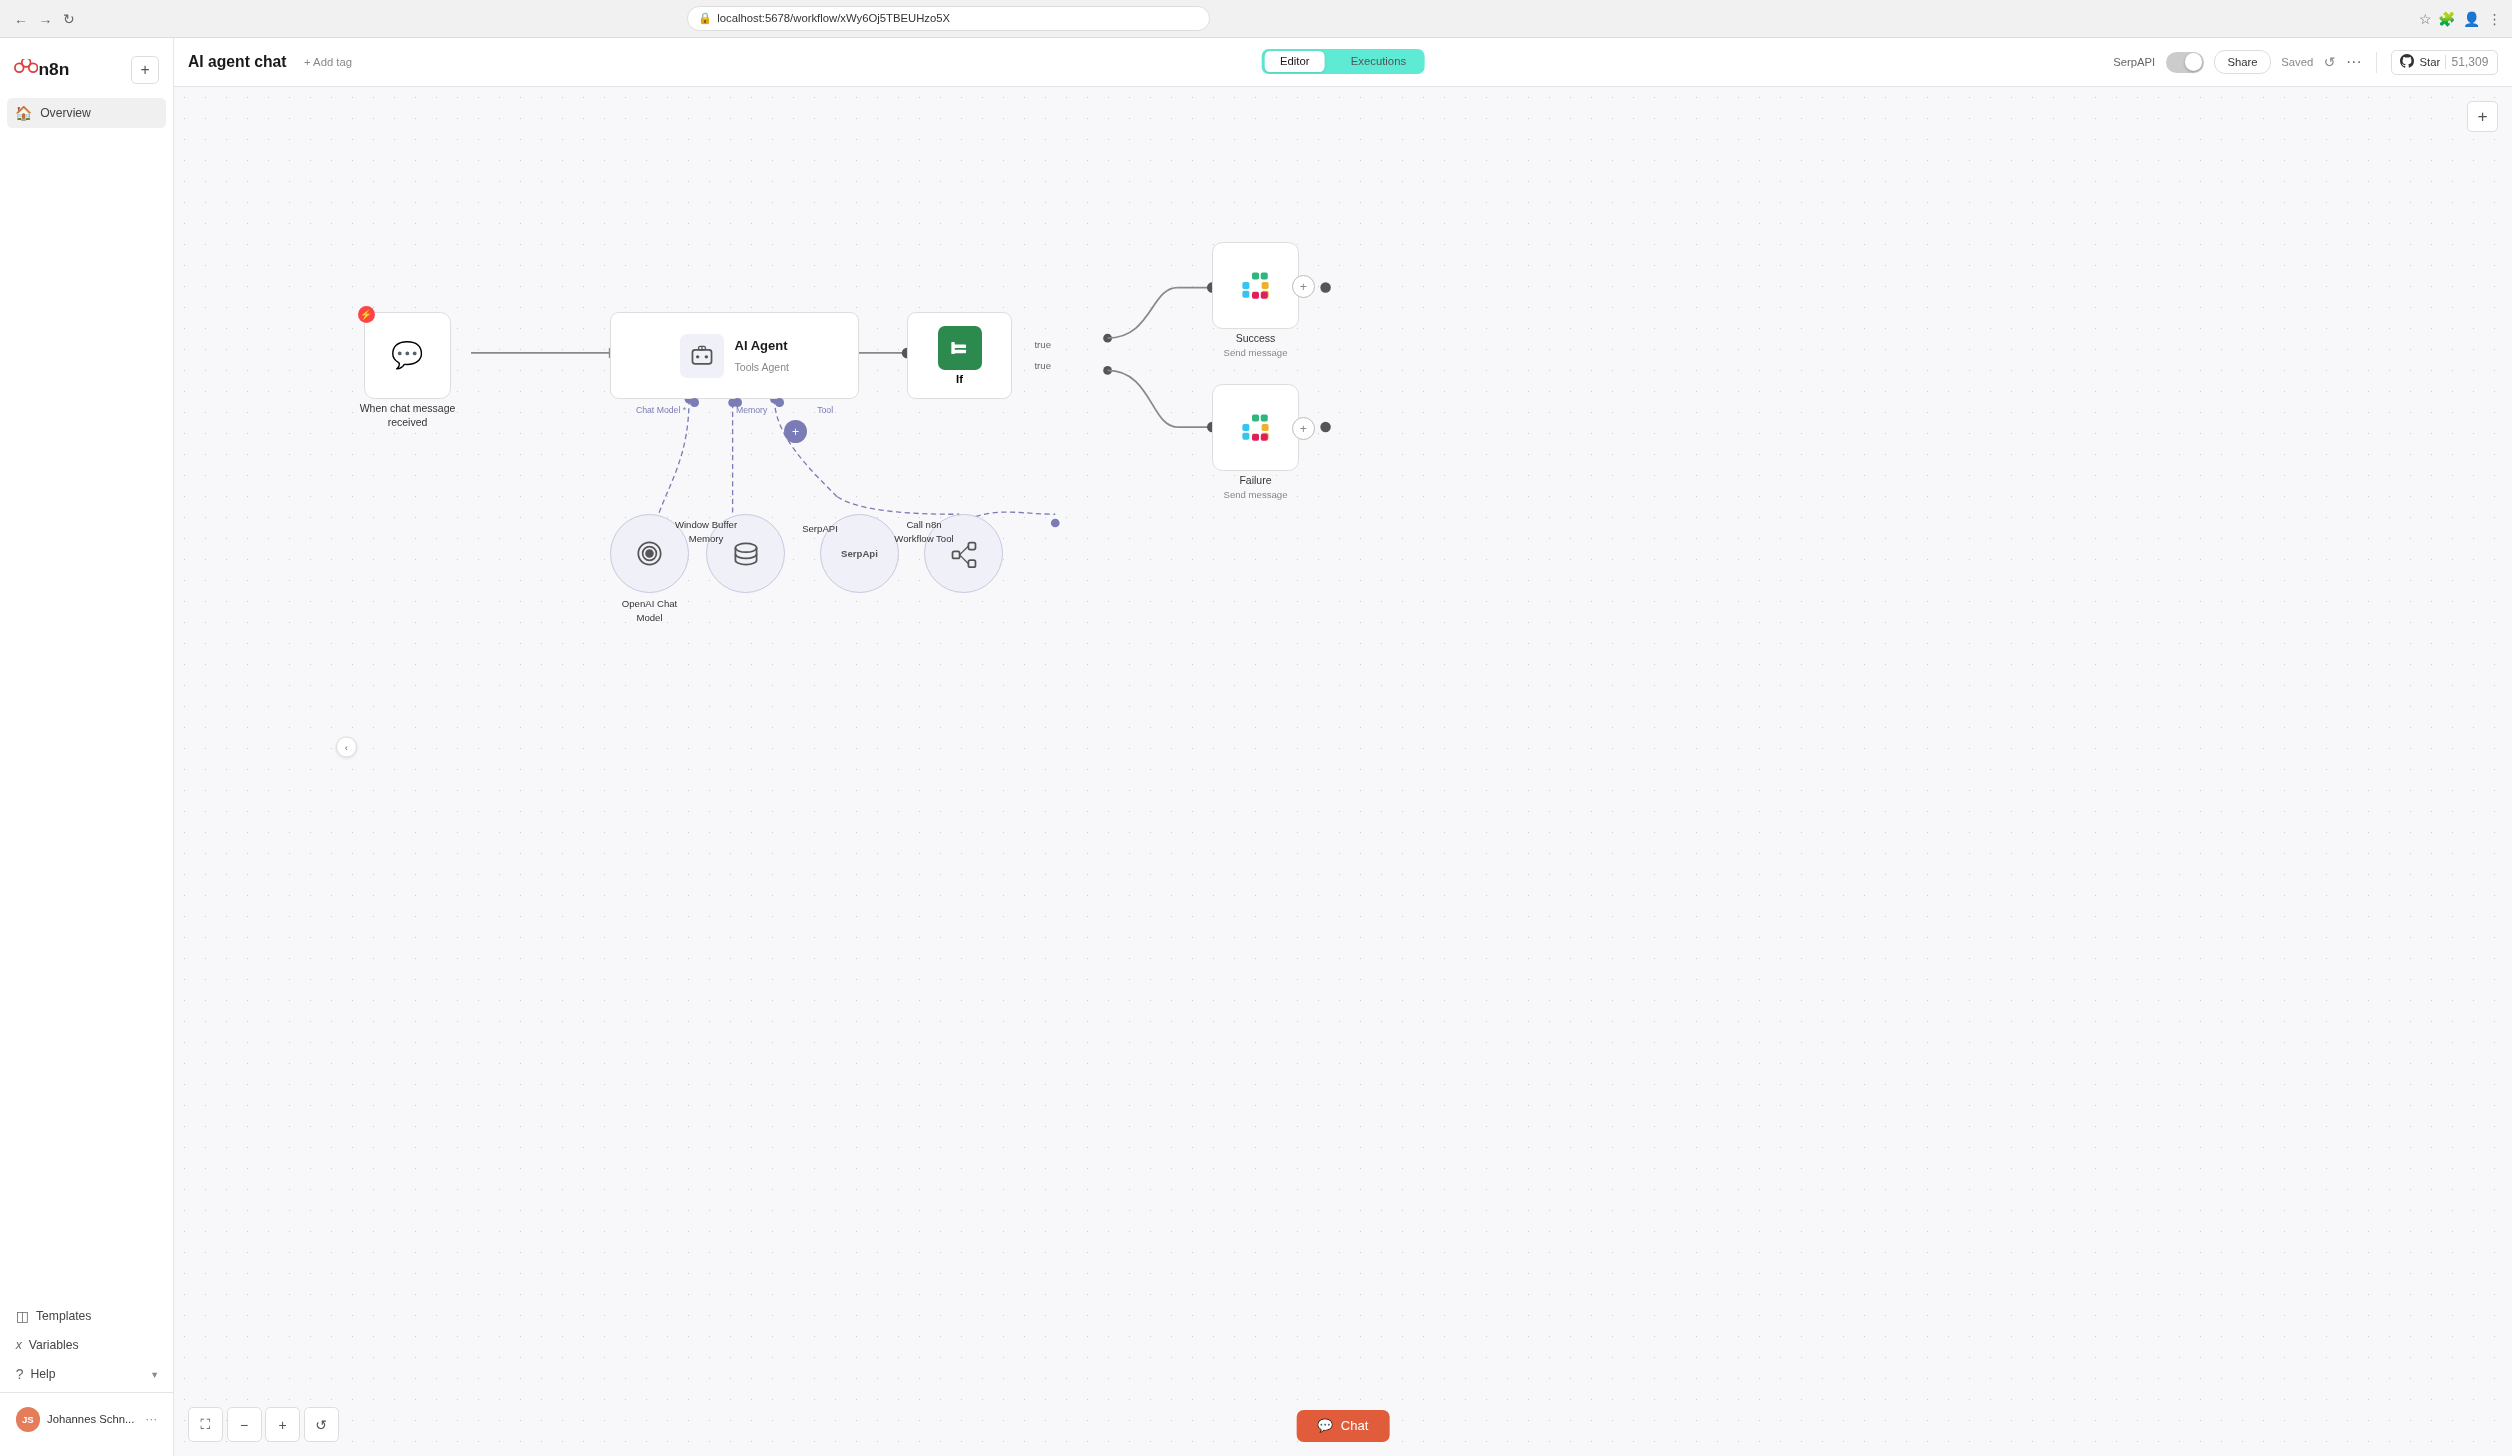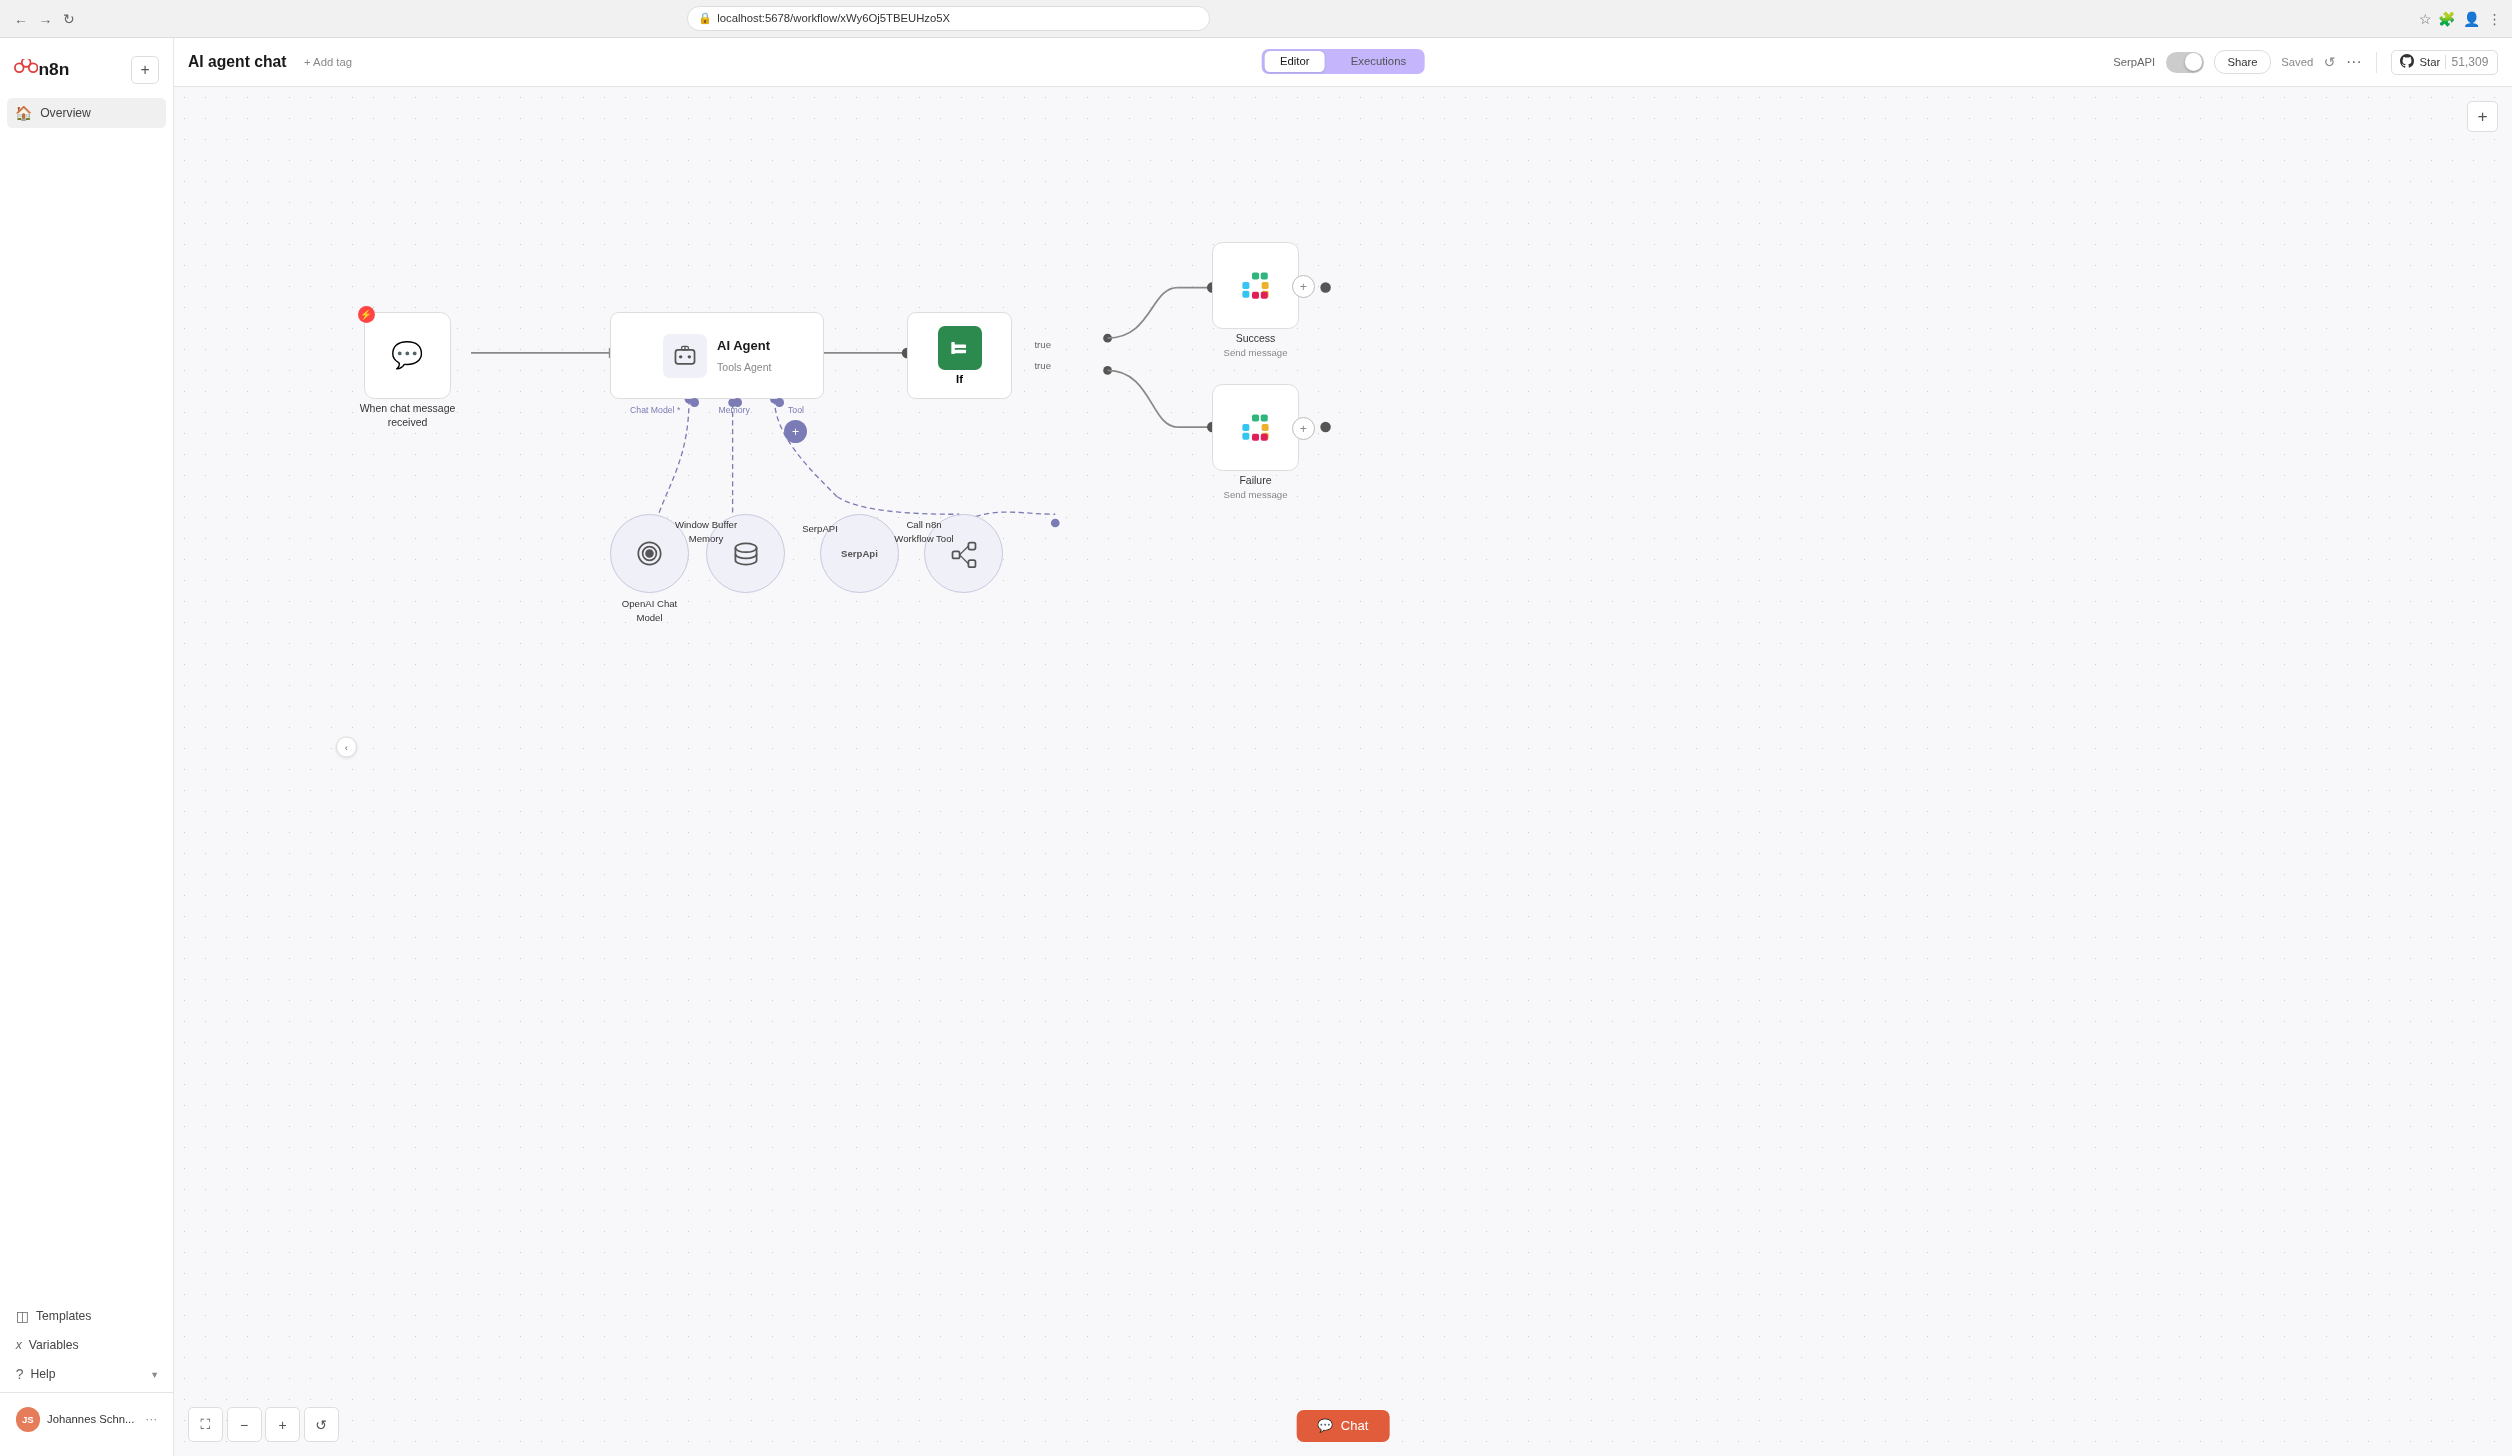--- a/index.html
+++ b/index.html
@@ -156,21 +156,21 @@
       color: #333;
     }
 
     
     .tab-bar {
       position: absolute;
       top: 49px;
       left: 50%;
       transform: translateX(-50%);
       display: flex;
-      background: #c4b5fd;
+      background: #5eead4;
       border-radius: 7px;
       padding: 2.6px;
       gap: 10px;
       z-index: 10;
     }
     .tab {
       padding: 4.4px 15.7px;
       border-radius: 5.2px;
       font-size: 11.3px;
       cursor: pointer;
@@ -219,21 +219,21 @@
       align-items: center;
       justify-content: center;
       cursor: pointer;
     }
 
     .node-trigger {
       width: 87px; height: 87px;
       border-radius: 10.5px;
     }
     .node-main {
-      width: 214px; height: 87px;
+      width: 249px; height: 87px;
     }
     .node-condition {
       width: 105px; height: 87px;
     }
     .node-slack {
       width: 87px; height: 87px;
       border-radius: 10.5px;
     }
     .node-sub {
       width: 79px; height: 79px;

